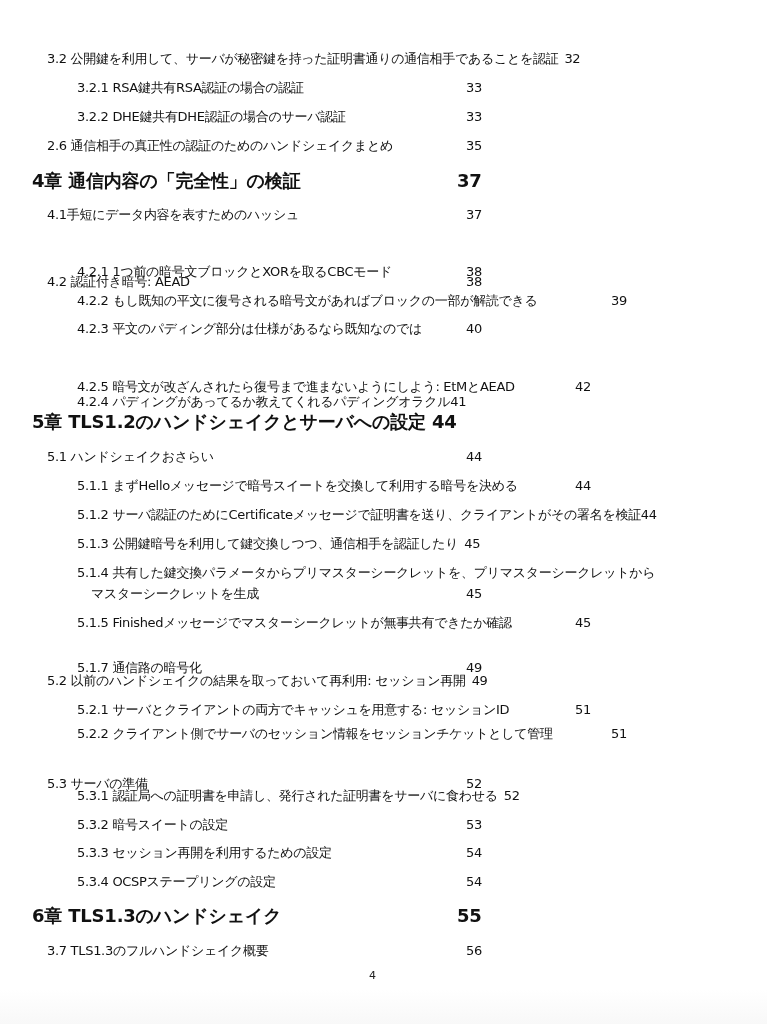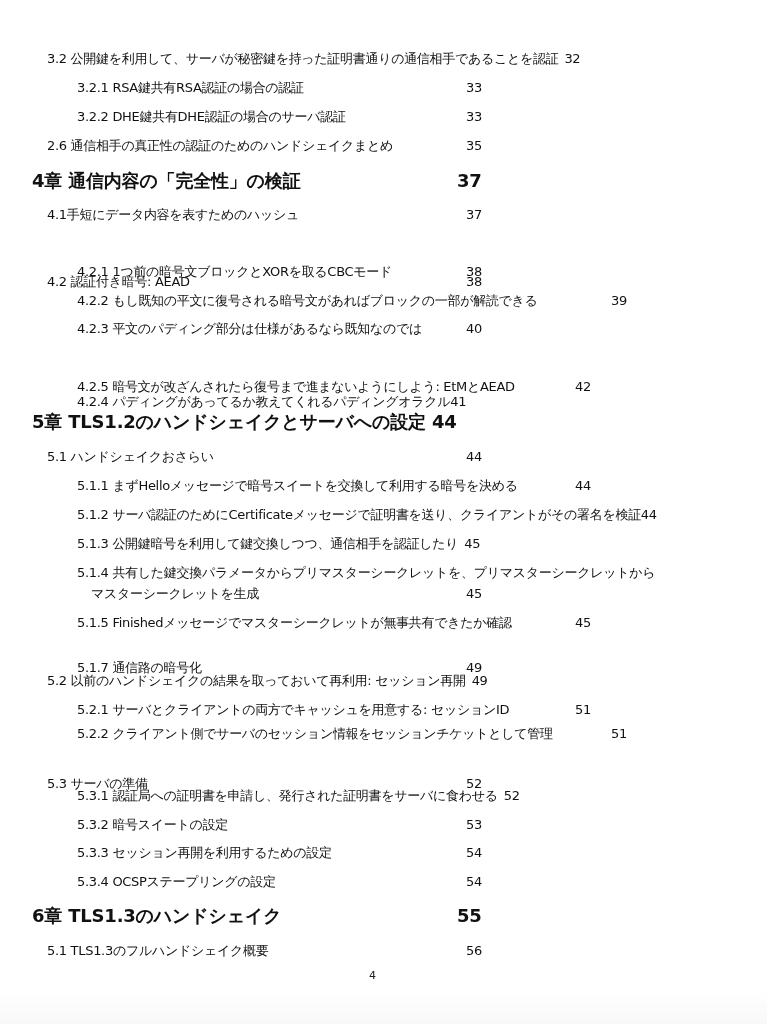--- a/index.html
+++ b/index.html
@@ -47,16 +47,16 @@
       <div class="row l3" style="top: 644px; margin-top: 16px;"><span>5.1.7 通信路の暗号化</span><span class="num" style="left: 389px;">49</span></div>
       <div class="row l2 inline" style="top: 673px;"><span>5.2 以前のハンドシェイクの結果を取っておいて再利用: セッション再開</span><span class="num">49</span></div>
       <div class="row l3" style="top: 702px;"><span>5.2.1 サーバとクライアントの両方でキャッシュを用意する: セッションID</span><span class="num" style="left: 498px;">51</span></div>
       <div class="row l3" style="top: 726px;"><span>5.2.2 クライアント側でサーバのセッション情報をセッションチケットとして管理</span><span class="num" style="left: 534px;">51</span></div>
       <div class="row l2" style="top: 776px;"><span>5.3 サーバの準備</span><span class="num" style="left: 419px;">52</span></div>
       <div class="row l3 inline" style="top: 788px;"><span>5.3.1 認証局への証明書を申請し、発行された証明書をサーバに食わせる</span><span class="num">52</span></div>
       <div class="row l3" style="top: 817px;"><span>5.3.2 暗号スイートの設定</span><span class="num" style="left: 389px;">53</span></div>
       <div class="row l3" style="top: 845px;"><span>5.3.3 セッション再開を利用するための設定</span><span class="num" style="left: 389px;">54</span></div>
       <div class="row l3" style="top: 874px;"><span>5.3.4 OCSPステープリングの設定</span><span class="num" style="left: 389px;">54</span></div>
       <div class="row chapter ch" style="top: 905px;"><span>6章 TLS1.3のハンドシェイク</span><span class="num" style="left: 425px;">55</span></div>
-      <div class="row l2" style="top: 943px;"><span>5.1 TLS1.3のフルハンドシェイク概要</span><span class="num" style="left: 419px;">56</span></div>
+      <div class="row l2" style="top: 943px;"><span>3.7 TLS1.3のフルハンドシェイク概要</span><span class="num" style="left: 419px;">56</span></div>
     </div>
   <div class="pageno">4</div>
 </div>
 
 </body></html>

